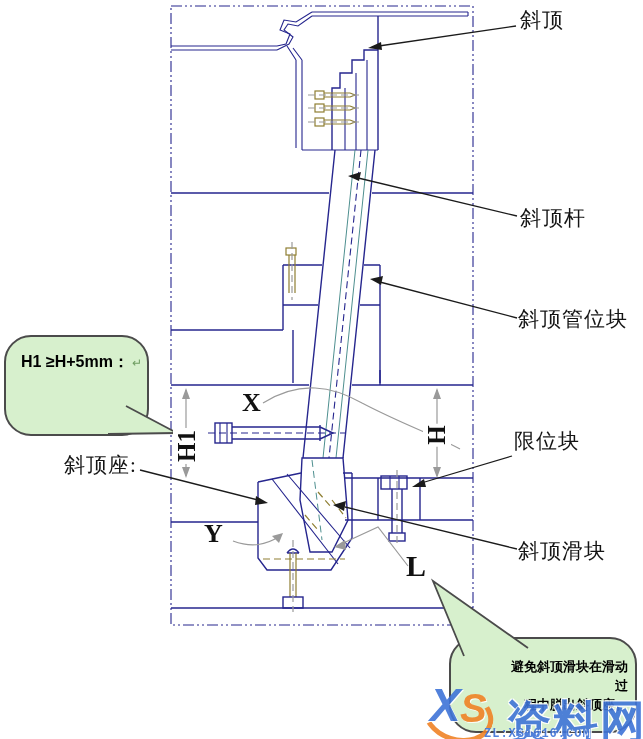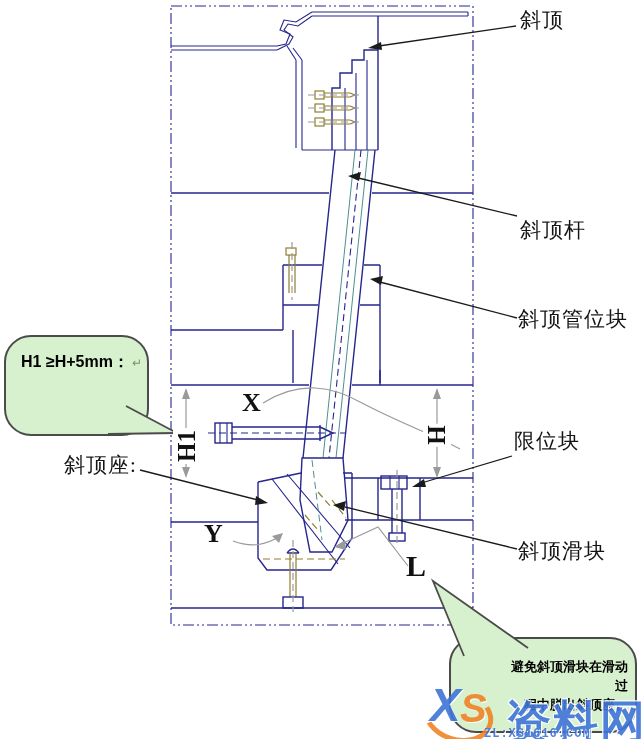--- a/index.html
+++ b/index.html
@@ -187,21 +187,21 @@
       <rect class="bub" x="5" y="336" width="143" height="99" rx="26"></rect>
       <path class="bubt" d="M126,406 L177,433 L108,434"></path>
     </g>
     <g>
       <rect class="bub" x="450" y="638" width="186" height="94" rx="26"></rect>
       <path class="bubt" d="M464,656 L433,581 L528,648"></path>
     </g>
   </svg>
 
   <div class="lbl" style="left:520px;top:6px;">斜顶</div>
-  <div class="lbl" style="left:520px;top:216px;">斜顶杆</div>
+  <div class="lbl" style="left:520px;top:204px;">斜顶杆</div>
   <div class="lbl" style="left:518px;top:305px;">斜顶管位块</div>
   <div class="lbl" style="left:514px;top:427px;">限位块</div>
   <div class="lbl" style="left:64px;top:451px;">斜顶座:</div>
   <div class="lbl" style="left:518px;top:537px;">斜顶滑块</div>
 
   <div class="dim" style="left:242px;top:388px;font-size:26px;">X</div>
   <div class="dim" style="left:204px;top:519px;font-size:26px;">Y</div>
   <div class="dim" style="left:406px;top:549px;font-size:30px;">L</div>
   <div class="dim-rot" style="left:437px;top:435px;font-size:25px;">H</div>
   <div class="dim-rot" style="left:187px;top:446px;font-size:25px;">H1</div>

